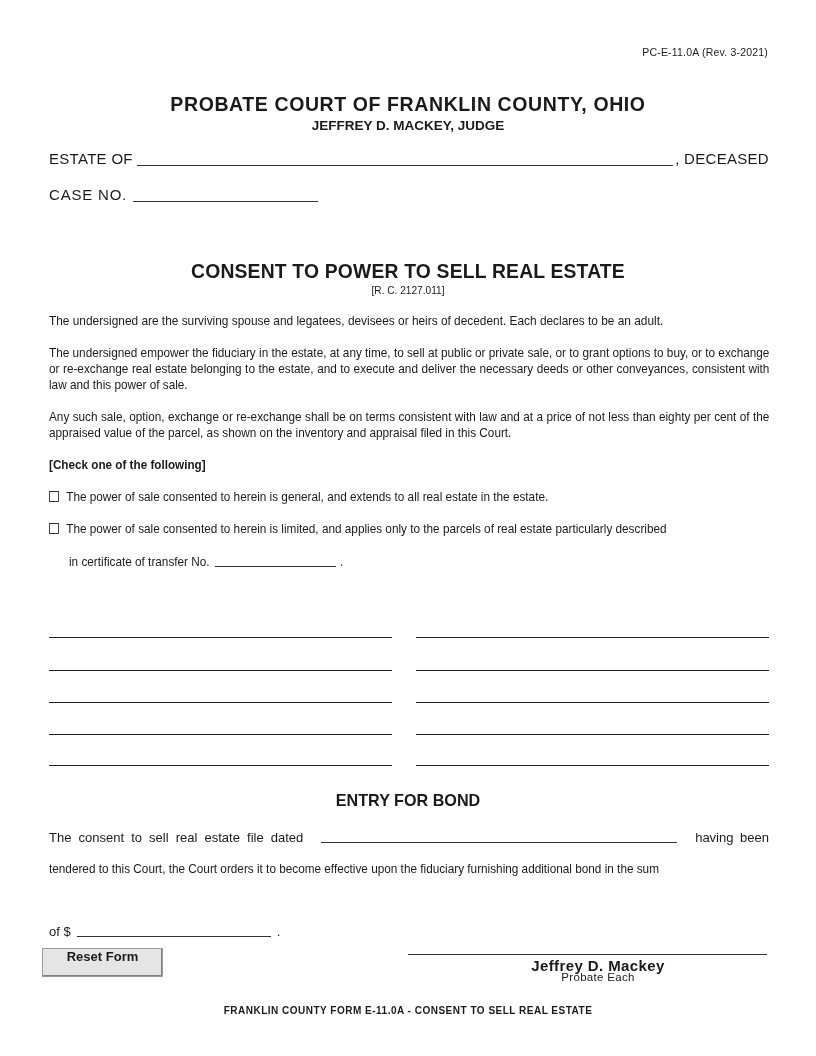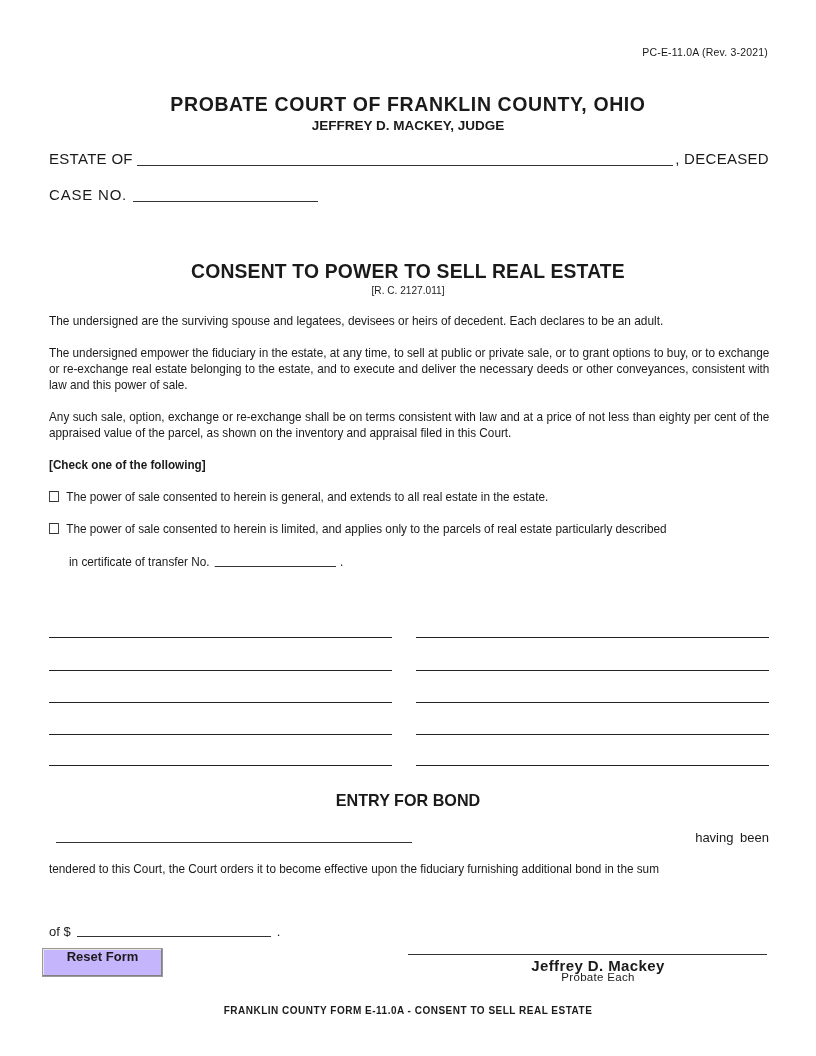--- a/index.html
+++ b/index.html
@@ -29,21 +29,21 @@
     .transfer-input { width: 134px; margin: 0 4px 2px 6px; height: 14px; }
     .sig-line { height: 1px; background: #222; }
     .sig-left { left: 49px; width: 343px; }
     .sig-right { left: 416px; width: 353px; }
     .entry-title { left: 0; width: 816px; top: 791px; text-align: center; font-size: 17px; font-weight: bold; transform: scaleX(0.95); }
     .bond1 { left: 49px; width: 720px; top: 829px; font-size: 13px; display: flex; align-items: flex-end; white-space: nowrap; }
     .date-input { flex: 0 0 356px; margin: 0 7px 2px 7px; height: 14px; }
     .bond2 { left: 49px; top: 861px; font-size: 13px; white-space: nowrap; transform: scaleX(0.905); transform-origin: left top; }
     .bond3 { left: 49px; top: 893px; font-size: 13px; display: flex; align-items: flex-end; white-space: nowrap; margin-top: 30px; }
     .sum-input { width: 194px; margin: 0 6px 2px 6px; height: 14px; }
-    .reset-btn { left: 42px; top: 948px; width: 121px; height: 29px; background: #c4b5fd; border: 1px solid #9a9a9a; box-shadow: inset -1px -1px 0 #808080, inset 1px 1px 0 #e6e6e6; font-family: "Liberation Sans", sans-serif; font-size: 13px; font-weight: bold; color: #1a1a1a; cursor: pointer; padding-bottom: 12px; }
+    .reset-btn { left: 42px; top: 948px; width: 121px; height: 29px; background: #e5e5e5; border: 1px solid #9a9a9a; box-shadow: inset -1px -1px 0 #808080, inset 1px 1px 0 #e6e6e6; font-family: "Liberation Sans", sans-serif; font-size: 13px; font-weight: bold; color: #1a1a1a; cursor: pointer; padding-bottom: 12px; }
     .judge-line { left: 408px; top: 954px; width: 359px; height: 1px; background: #333; }
     .judge-name { left: 408px; width: 380px; top: 957px; text-align: center; font-size: 15px; font-weight: bold; letter-spacing: 0.4px; }
     .judge-title { left: 408px; width: 380px; top: 971px; text-align: center; font-size: 11.5px; letter-spacing: 0.3px; }
     .footer { left: 0; width: 816px; top: 1005px; text-align: center; font-size: 10px; font-weight: bold; letter-spacing: 0.5px; }
   </style>
 </head>
 <body>
 
 <div class="abs form-id">PC-E-11.0A (Rev. 3-2021)</div>
 <div class="abs court-title">PROBATE COURT OF FRANKLIN COUNTY, OHIO</div>
@@ -93,20 +93,21 @@
 
 <div class="abs sig-line sig-right" style="top:637px"></div>
 <div class="abs sig-line sig-right" style="top:670px"></div>
 <div class="abs sig-line sig-right" style="top:702px"></div>
 <div class="abs sig-line sig-right" style="top:734px"></div>
 <div class="abs sig-line sig-right" style="top:765px"></div>
 
 <div class="abs entry-title">ENTRY FOR BOND</div>
 
 <div class="abs bond1" style="justify-content: space-between;">
+  <span style="word-spacing: 3.5px;">The consent to sell real estate file dated</span>
   <input class="line-input date-input" type="text" value="" style="">
   <span style="word-spacing: 3px;">having been</span>
 </div>
 
 <div class="abs bond2">tendered to this Court, the Court orders it to become effective upon the fiduciary furnishing additional bond in the sum</div>
 
 <div class="abs bond3">
   <span>of $</span>
   <input class="line-input sum-input" type="text" value="" style="">
   <span>.</span>

